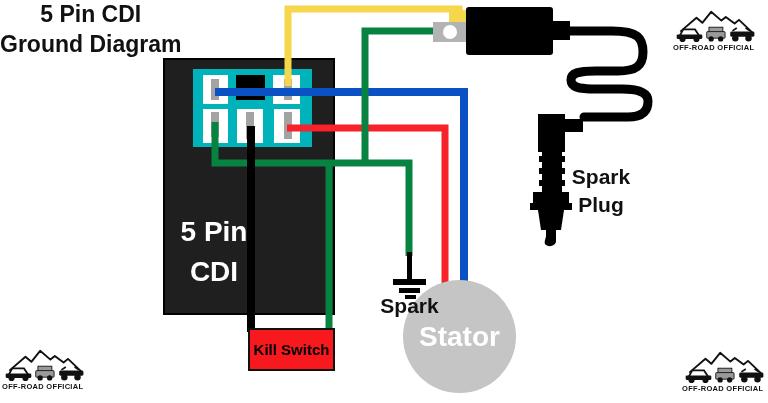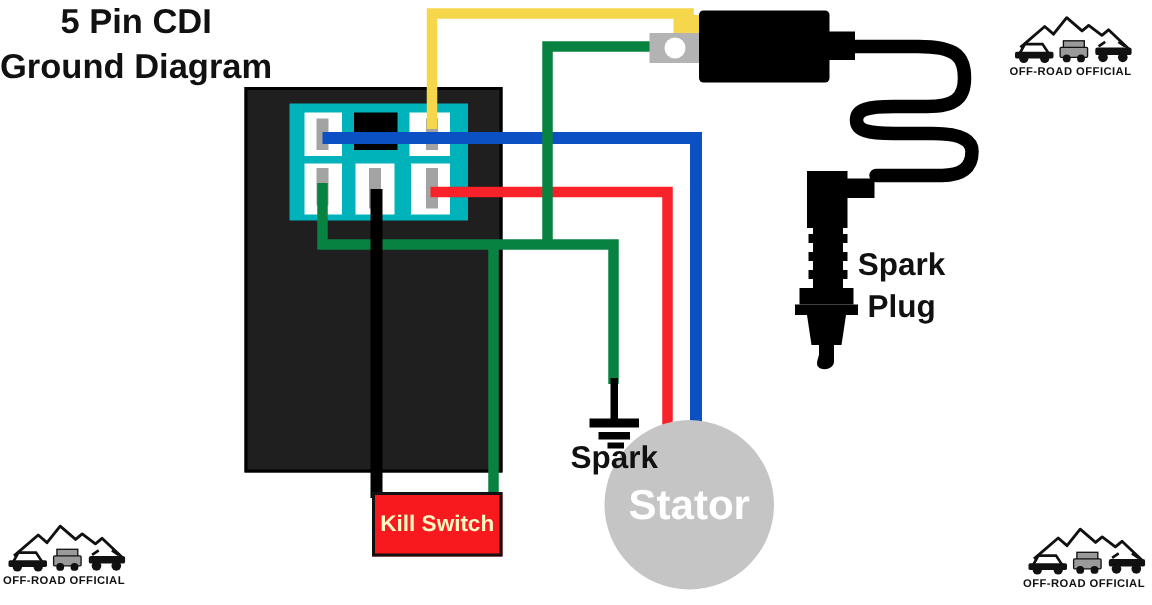--- a/index.html
+++ b/index.html
@@ -26,21 +26,21 @@
   .coil-label{left:460px;top:58px;width:105px;font-size:21px;line-height:1.35;}
   .plug-label{left:556px;top:163px;width:90px;font-size:21px;line-height:1.35;}
   .ground-label{left:362px;top:294px;width:95px;font-size:21px;}
   
   .stator{left:403px;top:280px;width:113px;height:113px;border-radius:50%;z-index:3;
           display:flex;align-items:center;justify-content:center;text-align:right;}
   .stator span{font-size:28px;font-weight:700;color:#fff;}
   
   .kill-switch{left:248px;top:328px;width:87px;height:43px;border:2px solid #111;box-sizing:border-box;
                z-index:3;display:flex;align-items:center;justify-content:center;}
-  .kill-switch span{font-size:15px;font-weight:700;color:#fef9c3;}
+  .kill-switch span{font-size:15px;font-weight:700;color:#000000;}
   
   .logo{position:absolute;width:88px;z-index:4;text-align:left;}
   .logo-tr{left:673px;top:5px;}
   .logo-bl{left:2px;top:344px;}
   .logo-br{left:682px;top:346px;}
   .logo svg{width:88px;height:40px;display:block;}
   .logo-text{font-size:7.5px;font-weight:700;color:#111;letter-spacing:.3px;margin-top:-2px;white-space:nowrap;}
 </style>
 </head>
 <body>
@@ -107,20 +107,24 @@
       <rect x="539" y="156" width="26" height="6"></rect>
       <rect x="539" y="168" width="26" height="6"></rect>
       <rect x="539" y="180" width="26" height="6"></rect>
       <rect x="533" y="192" width="36" height="11"></rect>
       <rect x="530" y="203" width="42" height="7"></rect>
       <path d="M538 210 H564 L561 230 H541 Z"></path>
       <path d="M546 230 H556 V241 C556 246 548 248 545 244 C544 241 546 238 546 236 Z"></path>
     </g>
   </svg>
 
+  <div class="lbl cdi-label">
+    <div>5 Pin</div>
+    <div>CDI</div>
+  </div>
   <div class="lbl plug-label">
     <div>Spark</div>
     <div>Plug</div>
   </div>
   <div class="lbl ground-label">Spark</div>
 
   <div class="abs stator" style="background: rgb(197, 197, 197);">
     <span>Stator</span>
   </div>
 

